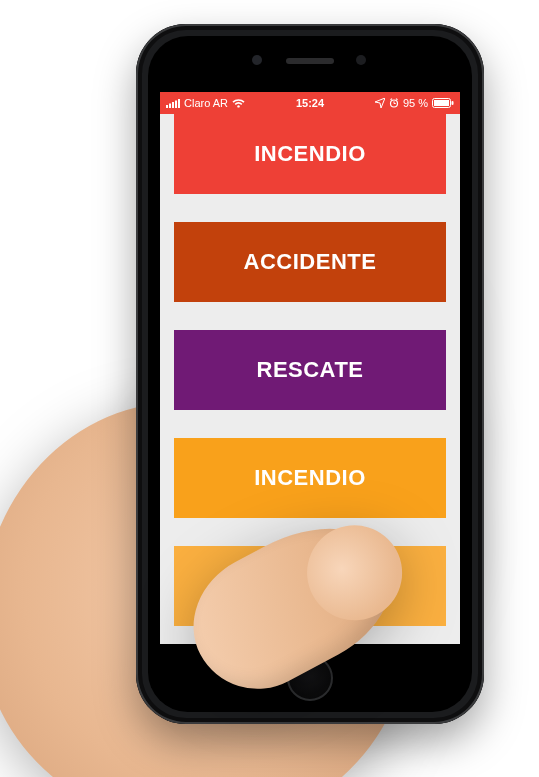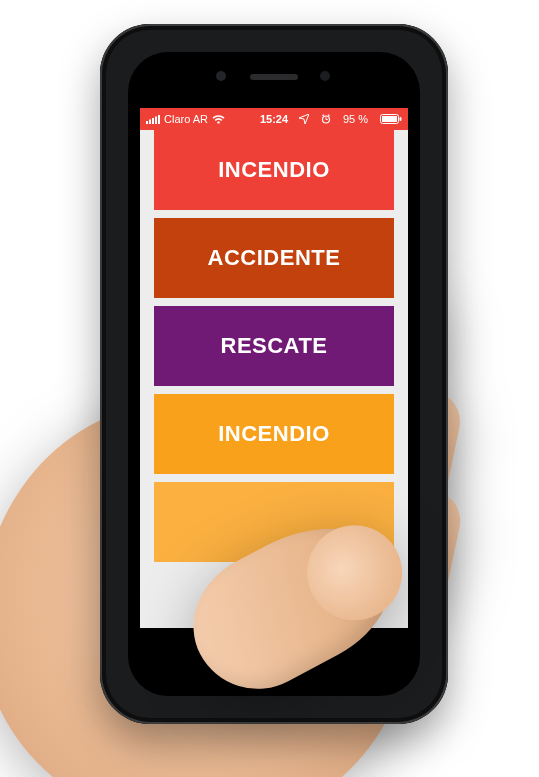--- a/index.html
+++ b/index.html
@@ -59,27 +59,27 @@
       transform: rotate(12deg);
       z-index: 6;
     }
     .f1 { left: 420px; top: 50px;  width: 60px; height: 120px; }
     .f2 { left: 432px; top: 150px; width: 62px; height: 120px; }
     .f3 { left: 434px; top: 250px; width: 60px; height: 120px; }
 
     
     .phone {
       position: absolute;
-      left: 100px;
+      left: 136px;
       top: 24px;
       width: 348px;
       height: 700px;
       background: #1b1c1e;
       border-radius: 50px;
-      padding: 28px;
+      padding: 12px;
       z-index: 4;
       box-shadow: 0 18px 40px rgba(0,0,0,.35), inset 0 0 0 2px #3a3b3d, inset 0 0 0 6px #0e0e0f;
     }
     .bezel {
       width: 100%;
       height: 100%;
       background: #000;
       border-radius: 40px;
       padding: 56px 12px 68px 12px;
       position: relative;
@@ -129,21 +129,21 @@
       background: #ee4036;
       color: #fff;
       font-size: 11px;
       display: flex;
       align-items: center;
       padding: 0 6px;
       gap: 4px;
     }
     .statusbar .sl { display:flex; align-items:center; gap:4px; flex:1;}
     .statusbar .sc { flex:0 0 auto; font-weight:600;}
-    .statusbar .sr { display:flex; align-items:center; gap:12px; flex:1; justify-content:flex-end;}
+    .statusbar .sr { display:flex; align-items:center; gap:4px; flex:1; justify-content:flex-end;}
     .signal-icon, .wifi-icon, .loc-icon, .alarm-icon, .batt-icon { display:inline-flex; }
     .signal-icon svg, .wifi-icon svg, .loc-icon svg, .alarm-icon svg, .batt-icon svg { display:block; }
 
     
     .navhdr {
       height: 42px;
       background: #ee4036;
       color: #fff;
       position: relative;
       display: flex;
@@ -173,21 +173,21 @@
       color: #000;
       padding: 12px 18px 14px;
     }
 
     
     .alerts {
       flex: 1;
       padding: 0 14px 14px;
       display: flex;
       flex-direction: column;
-      gap: 8px;
+      gap: 28px;
     }
     .alert-btn {
       height: 80px;
       border: none;
       color: #fff;
       font-size: 22px;
       font-weight: 800;
       letter-spacing: .5px;
       cursor: pointer;
       font-family: inherit;

